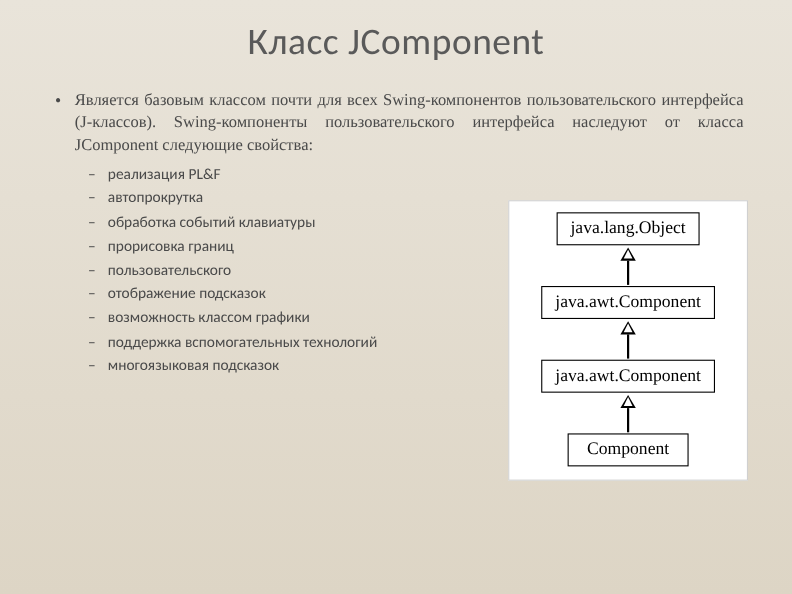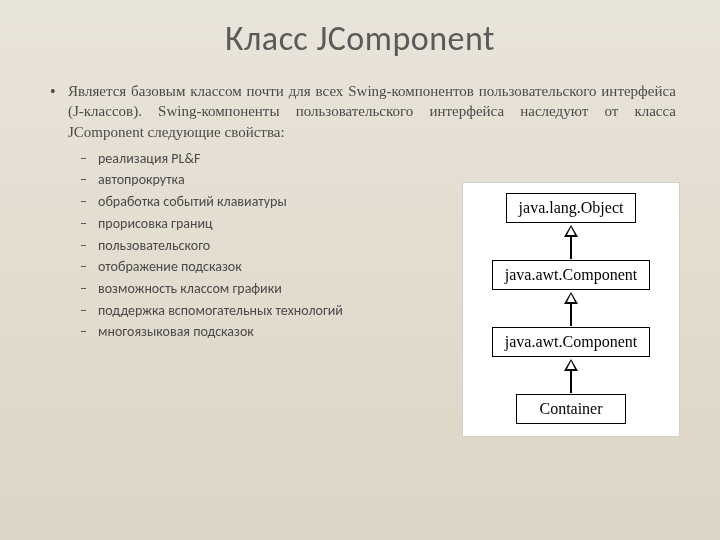--- a/index.html
+++ b/index.html
@@ -146,16 +146,16 @@
     <div class="class-box">java.awt.Component</div>
     <div class="arrow-group">
       <div class="arrow-head"></div>
       <div class="arrow-stem"></div>
     </div>
     <div class="class-box">java.awt.Component</div>
     <div class="arrow-group">
       <div class="arrow-head"></div>
       <div class="arrow-stem"></div>
     </div>
-    <div class="class-box">Container</div>
+    <div class="class-box">Component</div>
   </div>
 
 </div>
 
 </body></html>

